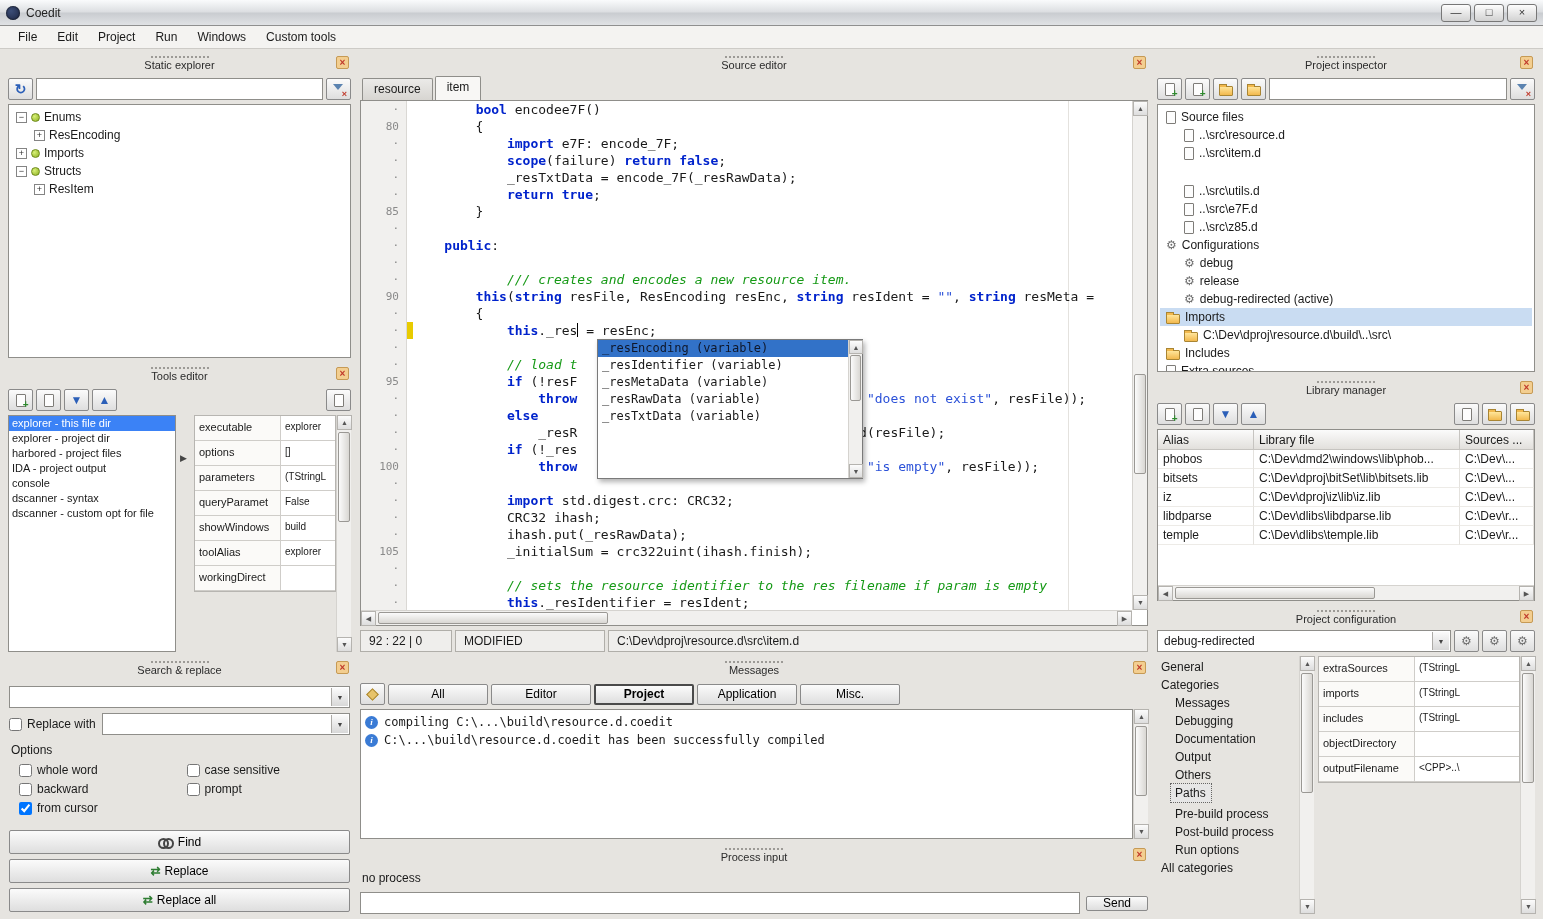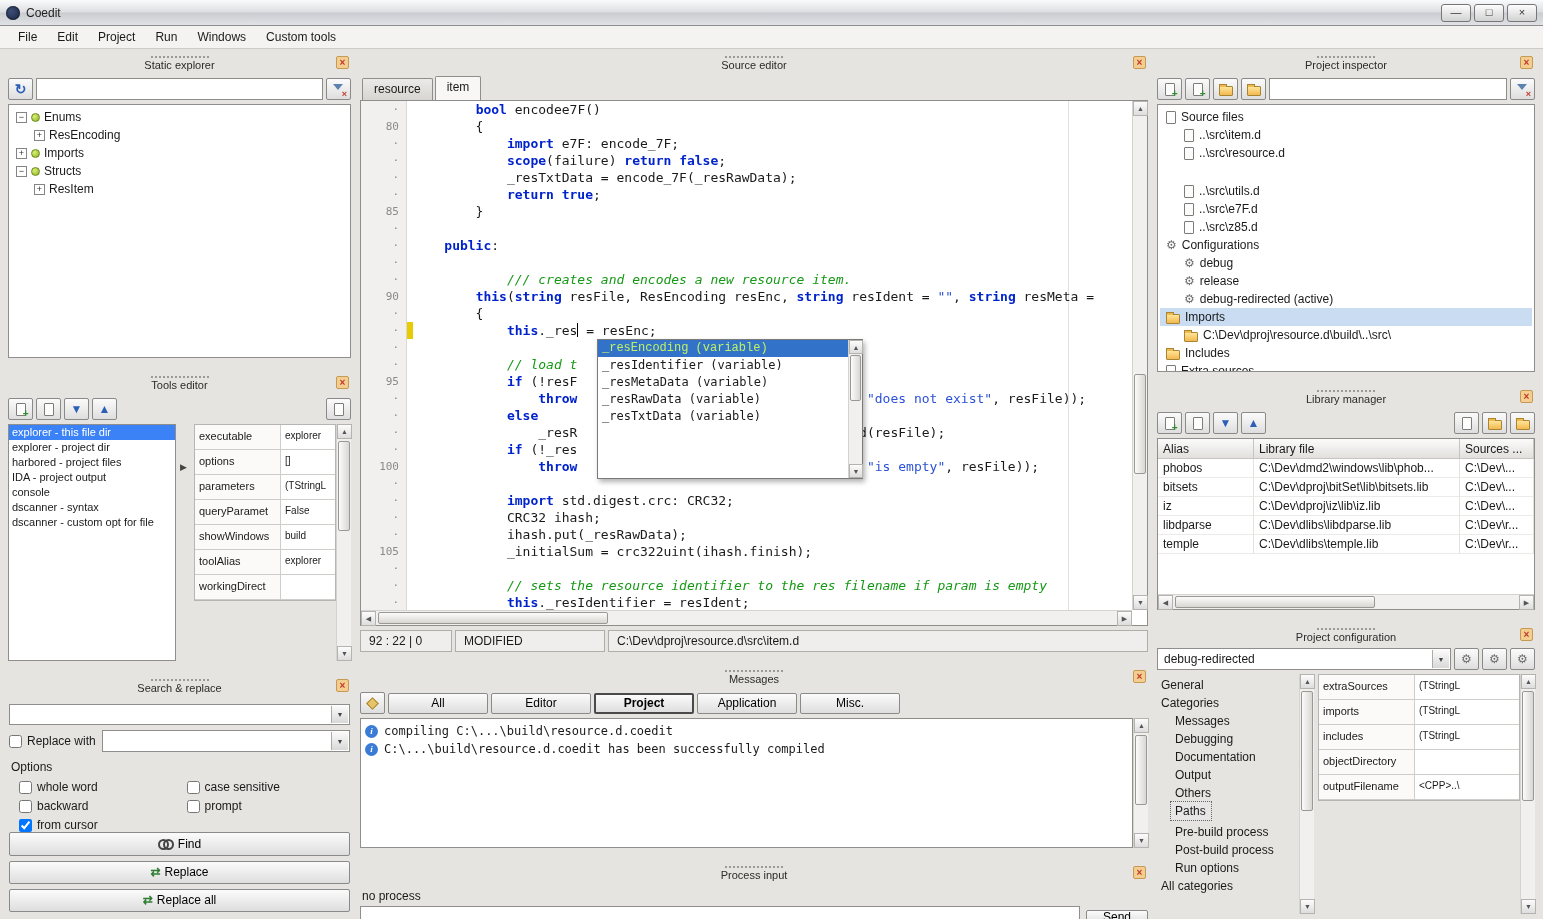--- a/index.html
+++ b/index.html
@@ -17,21 +17,21 @@
   .winbtns { margin-left:auto; display:flex; gap:3px; }
   .winbtn { width:30px; height:18px; border:1px solid #777; border-radius:3px;
     background:linear-gradient(#FDFDFD,#D2D2D2); display:flex; align-items:center; justify-content:center;
     font-size:11px; line-height:1; color:#333; }
   .menubar { height:23px; background:#F4F3F1; border-bottom:1px solid #CDCBC7;
     display:flex; align-items:center; padding:0 8px; }
   .menu-item { padding:3px 10px; cursor:default; }
 
   
   .workspace { display:flex; gap:9px; padding:5px 8px; height:870px; }
-  .col { display:flex; flex-direction:column; gap:16px; min-height:0;justify-content:flex-end; }
+  .col { display:flex; flex-direction:column; gap:7px; min-height:0;justify-content:flex-end; }
   #col-left   { width:343px; flex:none; }
   #col-center { flex:1; min-width:0; }
   #col-right  { width:378px; flex:none; }
 
   .panel { display:flex; flex-direction:column; position:relative; min-height:0; }
   .phead { height:22px; flex:none; position:relative; display:flex; flex-direction:column; align-items:center; }
   .grip { width:58px; border-top:2px dotted #9C9A96; margin-top:2px; }
   .ptitle { font-size:11px; line-height:15px; color:#2b2b2b; }
   .pclose { position:absolute; right:2px; top:2px; width:13px; height:13px; font-size:10px; font-weight:bold;
     color:#C0392B; background:#F3CE90; border:1px solid #C69A55; border-radius:2px;
@@ -134,21 +134,21 @@
   .tk { color:#0023CC; font-weight:bold; }
   .tc { color:#159915; font-style:italic; }
   .ts { color:#2B51D8; }
   .gap { display:inline-block; height:1px; }
   .caret { display:inline-block; width:1px; height:14px; background:#000; vertical-align:-2px; }
   .ac-popup { position:absolute; left:236px; top:238px; width:266px; height:140px; background:#fff;
     border:1px solid #7A7A7A; box-shadow:2px 3px 5px rgba(0,0,0,.3); display:flex; z-index:5; }
   .ac-items { flex:1; overflow:hidden; }
   .ac-item { height:17px; line-height:17px; padding-left:4px; white-space:pre;
     font-family:"DejaVu Sans Mono",monospace; font-size:12px; cursor:default; }
-  .ac-item.sel { background:#3272C8; color:#bef264;font-family:Liberation Mono, monospace; }
+  .ac-item.sel { background:#3272C8; color:#0f172a; }
   .statusbar { height:22px; margin-top:4px; display:flex; gap:3px; flex:none; }
   .scell { border:1px solid #B0AEA9; background:#EFEEEC; padding:3px 8px; white-space:nowrap; overflow:hidden; }
   .scell.c1 { width:92px; flex:none; }
   .scell.c2 { width:150px; flex:none; }
   .scell.c3 { flex:1; }
 
   
   .msg-btn { width:100px; height:21px; }
   .msg-btn.active { border:2px solid #4A4A4A; font-weight:bold; }
   #msg-list-wrap { flex:1; display:flex; min-height:0; }
@@ -675,25 +675,25 @@
             <span class="ic-funnel"></span>
           </button>
       </div>
       <div class="well" id="insp-tree">
           <div class="insp-row" style="padding-left: 6px;">
             <span class="ic-page"></span>
             <span>Source files</span>
           </div>
           <div class="insp-row" style="padding-left: 24px;">
             <span class="ic-page"></span>
+            <span>..\src\resource.d</span>
+          </div>
+          <div class="insp-row" style="padding-left: 24px;">
+            <span class="ic-page"></span>
             <span>..\src\item.d</span>
-          </div>
-          <div class="insp-row" style="padding-left: 24px;">
-            <span class="ic-page"></span>
-            <span>..\src\resource.d</span>
           </div>
           <div class="insp-row" style="padding-left: 24px; margin-top: 20px;">
             <span class="ic-page"></span>
             <span>..\src\utils.d</span>
           </div>
           <div class="insp-row" style="padding-left: 24px;">
             <span class="ic-page"></span>
             <span>..\src\e7F.d</span>
           </div>
           <div class="insp-row" style="padding-left: 24px;">

